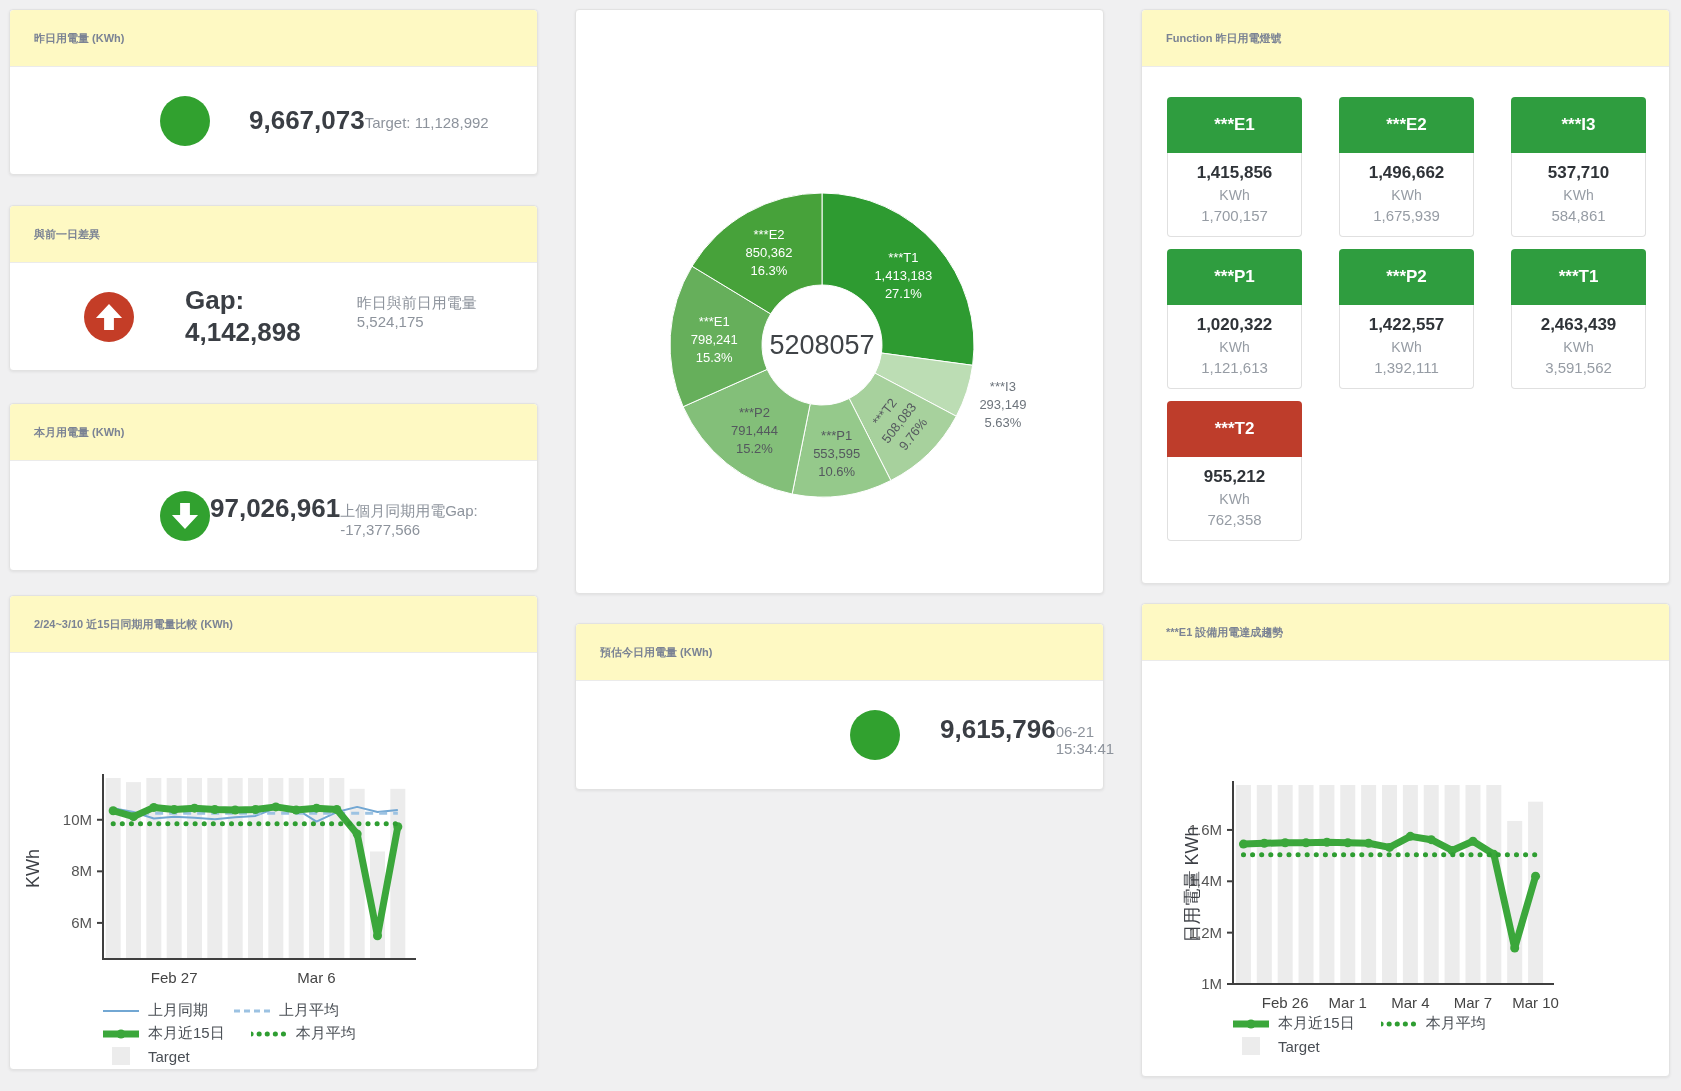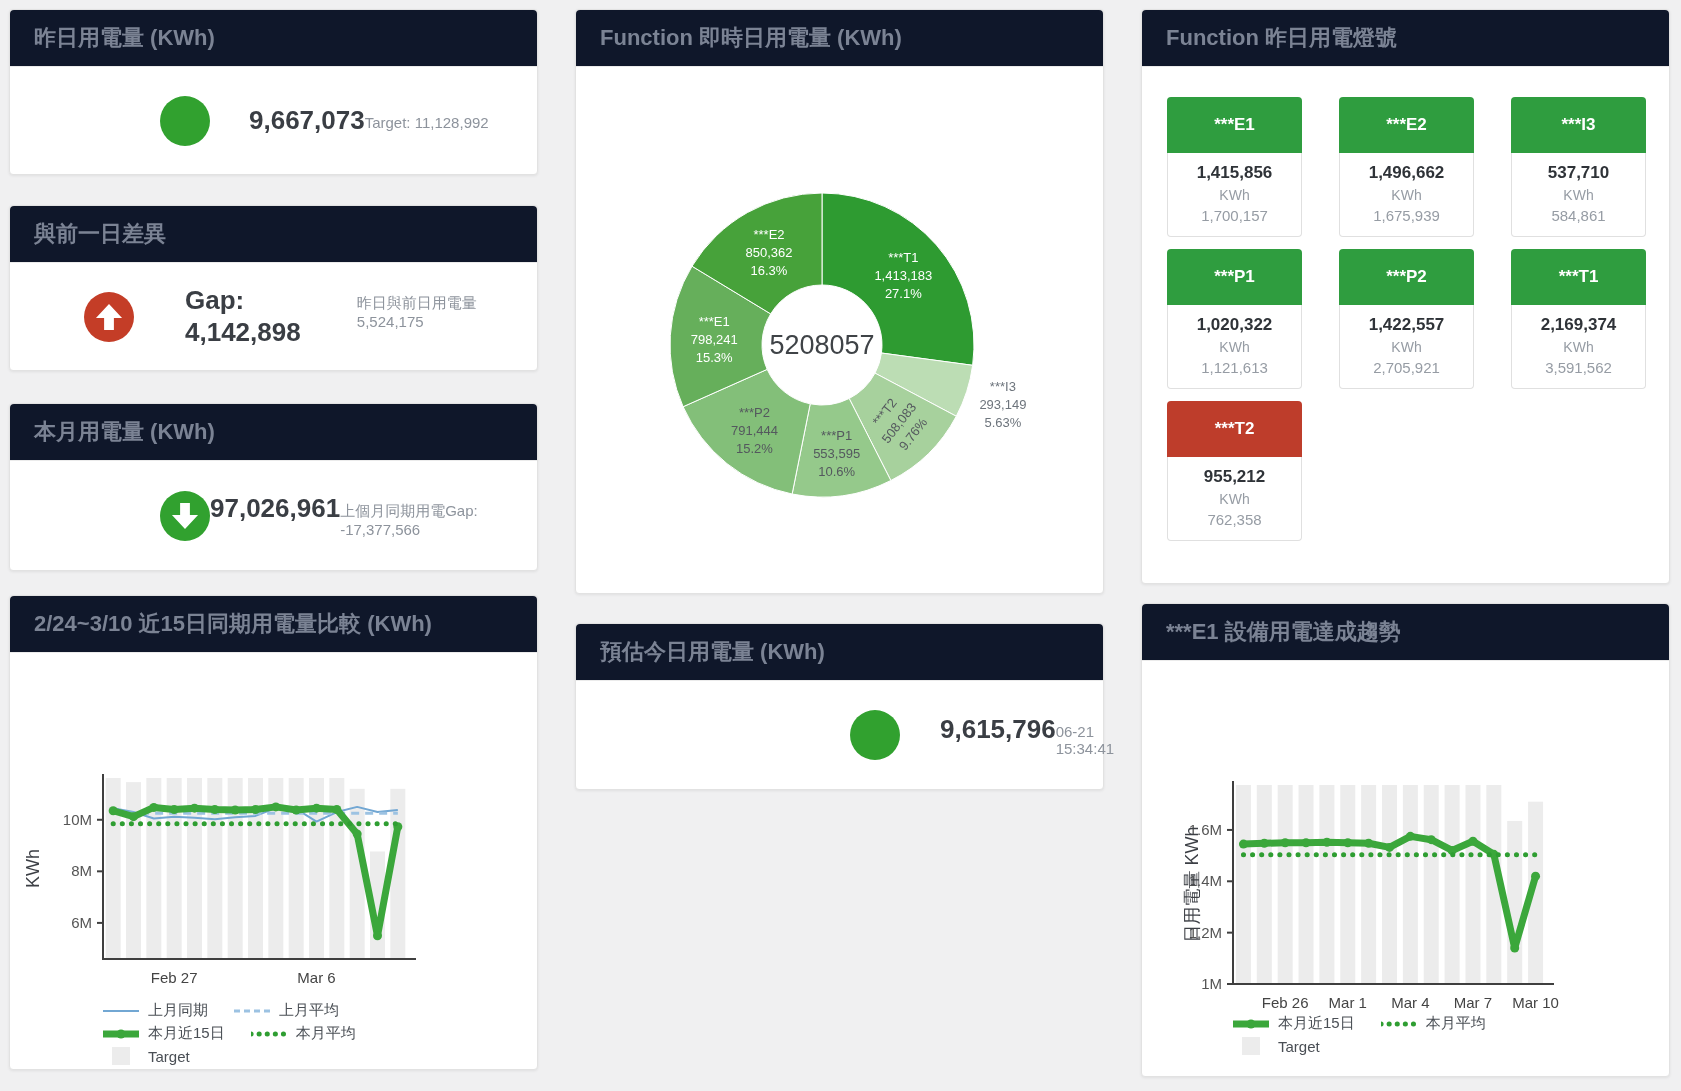--- a/index.html
+++ b/index.html
@@ -1,22 +1,22 @@
 <!DOCTYPE html>
 <html><head>
 <meta charset="utf-8">
 <style>
   html,body{margin:0;padding:0;}
   body{background:#f0f0f1;font-family:"Liberation Sans","DejaVu Sans",sans-serif;}
   .canvas{position:relative;width:1681px;height:1091px;background:#f0f0f1;overflow:hidden;}
   .card{position:absolute;background:#fff;border:1px solid #e2e2e2;border-radius:4px;
         box-shadow:0 1px 3px rgba(0,0,0,.07);}
-  .card-header{height:56px;background:#0f172a;border-bottom:1px solid #ebebeb;
+  .card-header{height:56px;background:#fef9c3;border-bottom:1px solid #ebebeb;
         border-radius:4px 4px 0 0;display:flex;align-items:center;padding:0 24px;
-        font-size:22px;font-weight:700;color:#7b8394;}
+        font-size:11px;font-weight:700;color:#7b8394;}
   
   .kpi-body{display:flex;align-items:center;height:calc(100% - 57px);}
   .kpi-icon{width:50px;height:50px;border-radius:50%;flex:0 0 50px;display:flex;
         align-items:center;justify-content:center;}
   .kpi-text{display:flex;flex-direction:row;}
   .kpi-value{font-size:26px;font-weight:700;color:#3a3e44;line-height:1.2;}
   .kpi-sub{font-size:15px;color:#8d939c;margin-top:9px;}
   
   .lamp-grid{position:absolute;left:25px;top:87px;display:grid;
         grid-template-columns:repeat(3,135px);column-gap:37px;row-gap:12px;}
@@ -179,21 +179,20 @@
             <span class="legend-sample">
               <span class="samp-box" style="background:#ececec"></span>
             </span>
             <span>Target</span>
           </span>
         </div>
       </div>
   </section>
 
   <section class="card" style="left:575px;top:9px;width:527px;height:583px">
-    <header class="card-header">Function 即時日用電量 (KWh)</header>
     <svg class="chart-svg" id="donut-svg" width="527" height="525">
         <path d="M246,126 A152,152 0 0 1 396.63498876800065,298.3248655312724 L305.46117977684236,286.0229732360286 A60,60 0 0 0 246,218 Z" fill="#2E9B31" stroke="#fff" stroke-width="1"></path>
         <text x="327.3131785047293" y="194.9214026484904" text-anchor="middle" class="donut-label" fill="#ffffff"><tspan x="327.3131785047293" dy="0">***T1</tspan><tspan x="327.3131785047293" dy="18">1,413,183</tspan><tspan x="327.3131785047293" dy="18">27.1%</tspan></text>
         <path d="M396.63498876800065,298.3248655312724 A152,152 0 0 1 380.2728352201741,349.2376706661299 L299.00243495533186,306.12013315768286 A60,60 0 0 0 305.46117977684236,286.0229732360286 Z" fill="#BCDDB4" stroke="#fff" stroke-width="1"></path>
         <text x="426.8881969705933" y="324.1331247803507" text-anchor="middle" class="donut-label" fill="#6d747c"><tspan x="426.8881969705933" dy="0">***I3</tspan><tspan x="426.8881969705933" dy="18">293,149</tspan><tspan x="426.8881969705933" dy="18">5.63%</tspan></text>
         <path d="M380.2728352201741,349.2376706661299 A152,152 0 0 1 314.8446228049139,413.5153788721012 L273.1755090019397,331.4929127126715 A60,60 0 0 0 299.00243495533186,306.12013315768286 Z" fill="#A7D19D" stroke="#fff" stroke-width="1"></path>
         <text x="321.68716745951554" y="343.0418891380218" text-anchor="middle" class="donut-label" fill="#54585e" transform="rotate(-52 321.68716745951554 355.0418891380218)"><tspan x="321.68716745951554" dy="0">***T2</tspan><tspan x="321.68716745951554" dy="18">508,083</tspan><tspan x="321.68716745951554" dy="18">9.76%</tspan></text>
         <path d="M314.8446228049139,413.5153788721012 A152,152 0 0 1 216.12513313512122,427.0352050013881 L234.2072893954426,336.82968618475843 A60,60 0 0 0 273.1755090019397,331.4929127126715 Z" fill="#95C98B" stroke="#fff" stroke-width="1"></path>
         <text x="260.65402424174914" y="373.0012129535092" text-anchor="middle" class="donut-label" fill="#54585e"><tspan x="260.65402424174914" dy="0">***P1</tspan><tspan x="260.65402424174914" dy="18">553,595</tspan><tspan x="260.65402424174914" dy="18">10.6%</tspan></text>
         <path d="M216.12513313512122,427.0352050013881 A152,152 0 0 1 107.09525415851311,339.72091689785503 L191.16917927309728,302.36351982810066 A60,60 0 0 0 234.2072893954426,336.82968618475843 Z" fill="#83BF79" stroke="#fff" stroke-width="1"></path>
@@ -250,27 +249,27 @@
             <div class="tile-value">1,020,322</div>
             <div class="tile-unit">KWh</div>
             <div class="tile-target">1,121,613</div>
           </div>
         </div>
         <div class="tile">
           <div class="tile-head" style="background:#2F9D3F">***P2</div>
           <div class="tile-body">
             <div class="tile-value">1,422,557</div>
             <div class="tile-unit">KWh</div>
-            <div class="tile-target">2,705,921</div>
+            <div class="tile-target">1,392,111</div>
           </div>
         </div>
         <div class="tile">
           <div class="tile-head" style="background:#2F9D3F">***T1</div>
           <div class="tile-body">
-            <div class="tile-value">2,169,374</div>
+            <div class="tile-value">2,463,439</div>
             <div class="tile-unit">KWh</div>
             <div class="tile-target">3,591,562</div>
           </div>
         </div>
         <div class="tile">
           <div class="tile-head" style="background:#BE3D2B">***T2</div>
           <div class="tile-body">
             <div class="tile-value">955,212</div>
             <div class="tile-unit">KWh</div>
             <div class="tile-target">762,358</div>

